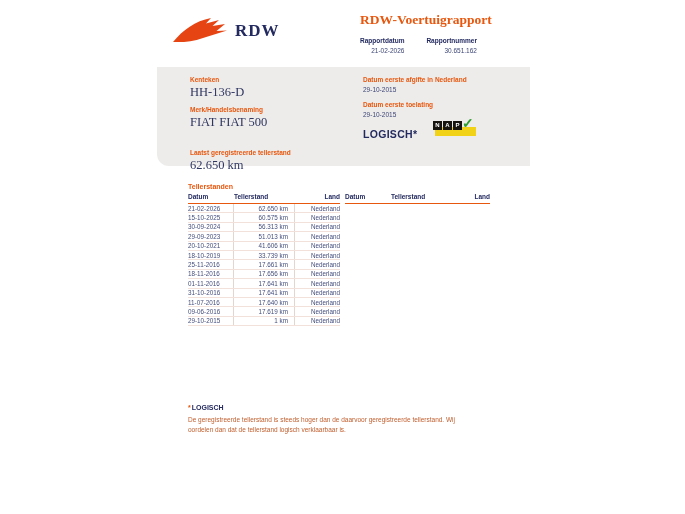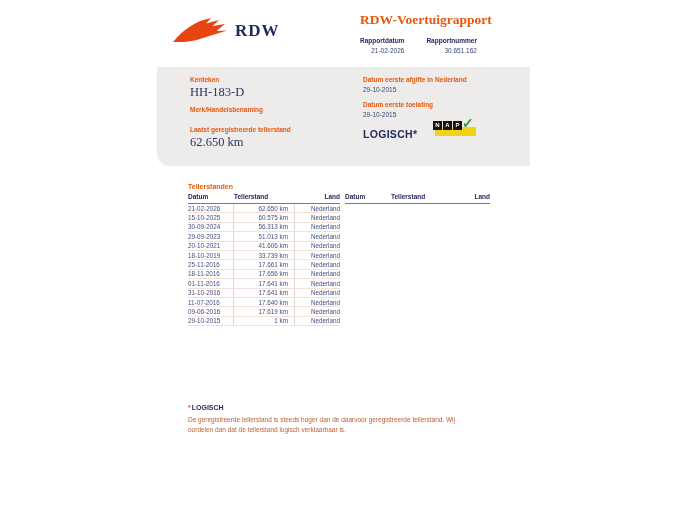--- a/index.html
+++ b/index.html
@@ -96,22 +96,23 @@
       <div>
         <div class="mlabel">Rapportnummer</div>
         <div class="mvalue">30.651.162</div>
       </div>
     </div>
   </div>
 
   <div class="summary-box">
     <div class="col-left">
       <div class="f-label">Kenteken</div>
-      <div class="f-value-lg">HH-183-D</div>
+      <div class="f-value-lg">HH-136-D</div>
       <div class="f-label">Merk/Handelsbenaming</div>
+      <div class="f-value-lg">FIAT FIAT 500</div>
       <div class="gap"></div>
       <div class="f-label">Laatst geregistreerde tellerstand</div>
       <div class="f-value-lg">62.650 km</div>
     </div>
     <div class="col-right">
       <div class="f-label">Datum eerste afgifte in Nederland</div>
       <div class="f-value-sm">29-10-2015</div>
       <div class="f-label">Datum eerste toelating</div>
       <div class="f-value-sm">29-10-2015</div>
       <div class="oordeel">

